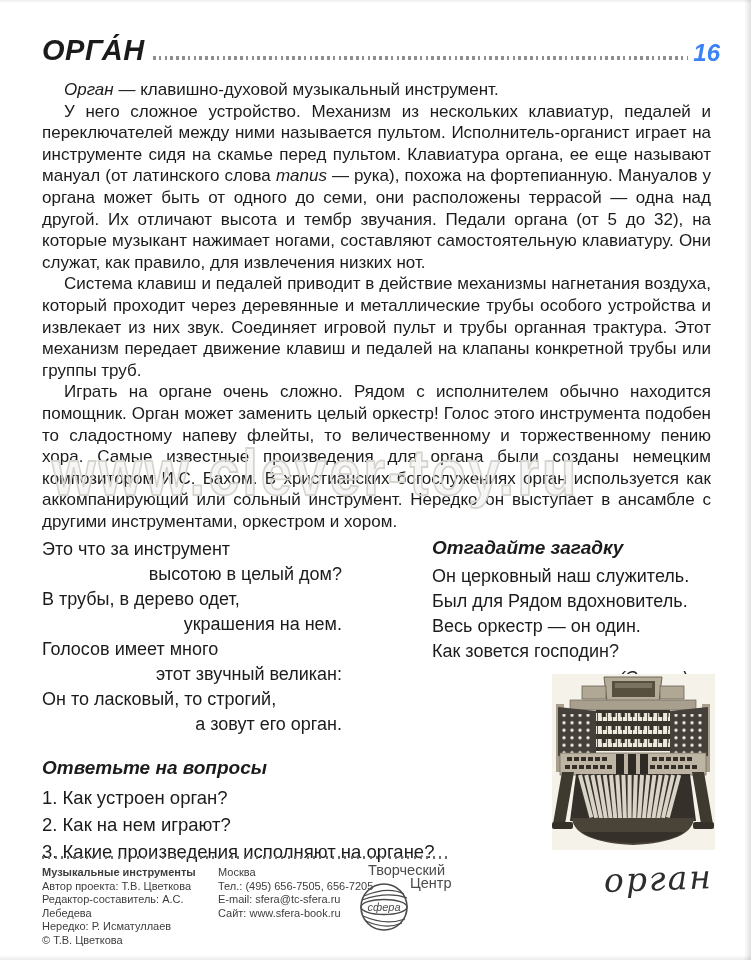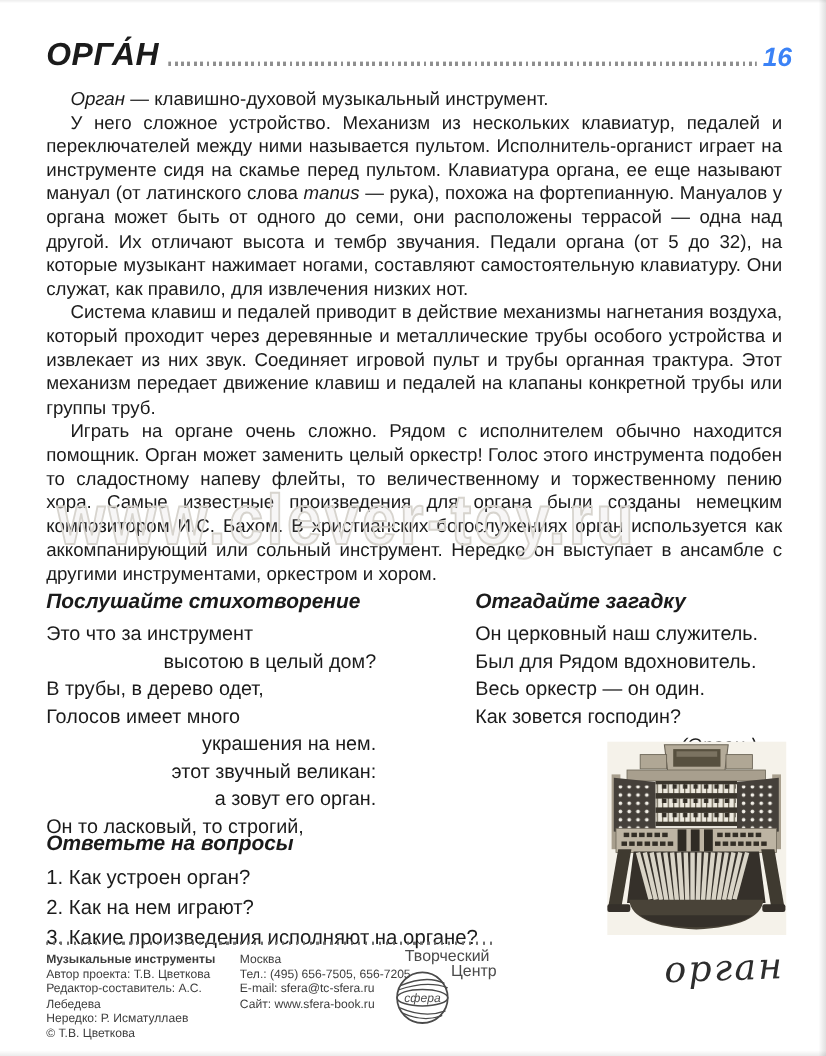--- a/index.html
+++ b/index.html
@@ -82,29 +82,28 @@
   <div class="article">
     <p><span class="it">Орган</span><span> — клавишно-духовой музыкальный инструмент.</span></p>
     <p><span>У него сложное устройство. Механизм из нескольких клавиатур, педалей и переключателей между ними называется пультом. Исполнитель-органист играет на инструменте сидя на скамье перед пультом. Клавиатура органа, ее еще называют мануал (от латинского слова </span><span class="it">manus</span><span> — рука), похожа на фортепианную. Мануалов у органа может быть от одного до семи, они расположены террасой — одна над другой. Их отличают высота и тембр звучания. Педали органа (от 5 до 32), на которые музыкант нажимает ногами, составляют самостоятельную клавиатуру. Они служат, как правило, для извлечения низких нот.</span></p>
     <p>Система клавиш и педалей приводит в действие механизмы нагнетания воздуха, который проходит через деревянные и металлические трубы особого устройства и извлекает из них звук. Соединяет игровой пульт и трубы органная трактура. Этот механизм передает движение клавиш и педалей на клапаны конкретной трубы или группы труб.</p>
     <p>Играть на органе очень сложно. Рядом с исполнителем обычно находится помощник. Орган может заменить целый оркестр! Голос этого инструмента подобен то сладостному напеву флейты, то величественному и торжественному пению хора. Самые известные произведения для органа были созданы немецким композитором И.С. Бахом. В христианских богослужениях орган используется как аккомпанирующий или сольный инструмент. Нередко он выступает в ансамбле с другими инструментами, оркестром и хором.</p>
   </div>
 
   <div class="watermark">www.clever-toy.ru</div>
 
   <div class="poem-block">
-    <div class="sec-heading">Послушайте стихотворение</div>
     <div class="poem-line">Это что за инструмент</div>
     <div class="poem-line indent">высотою в целый дом?</div>
     <div class="poem-line">В трубы, в дерево одет,</div>
+    <div class="poem-line indent">украшения на нем.</div>
     <div class="poem-line">Голосов имеет много</div>
-    <div class="poem-line indent">украшения на нем.</div>
     <div class="poem-line indent">этот звучный великан:</div>
+    <div class="poem-line">Он то ласковый, то строгий,</div>
     <div class="poem-line indent">а зовут его орган.</div>
-    <div class="poem-line">Он то ласковый, то строгий,</div>
   </div>
 
   <div class="riddle-block">
     <div class="sec-heading">Отгадайте загадку</div>
     <div>
         <div class="riddle-line">Он церковный наш служитель.</div>
         <div class="riddle-line">Был для Рядом вдохновитель.</div>
         <div class="riddle-line">Весь оркестр — он один.</div>
         <div class="riddle-line">Как зовется господин?</div>
       </div>

